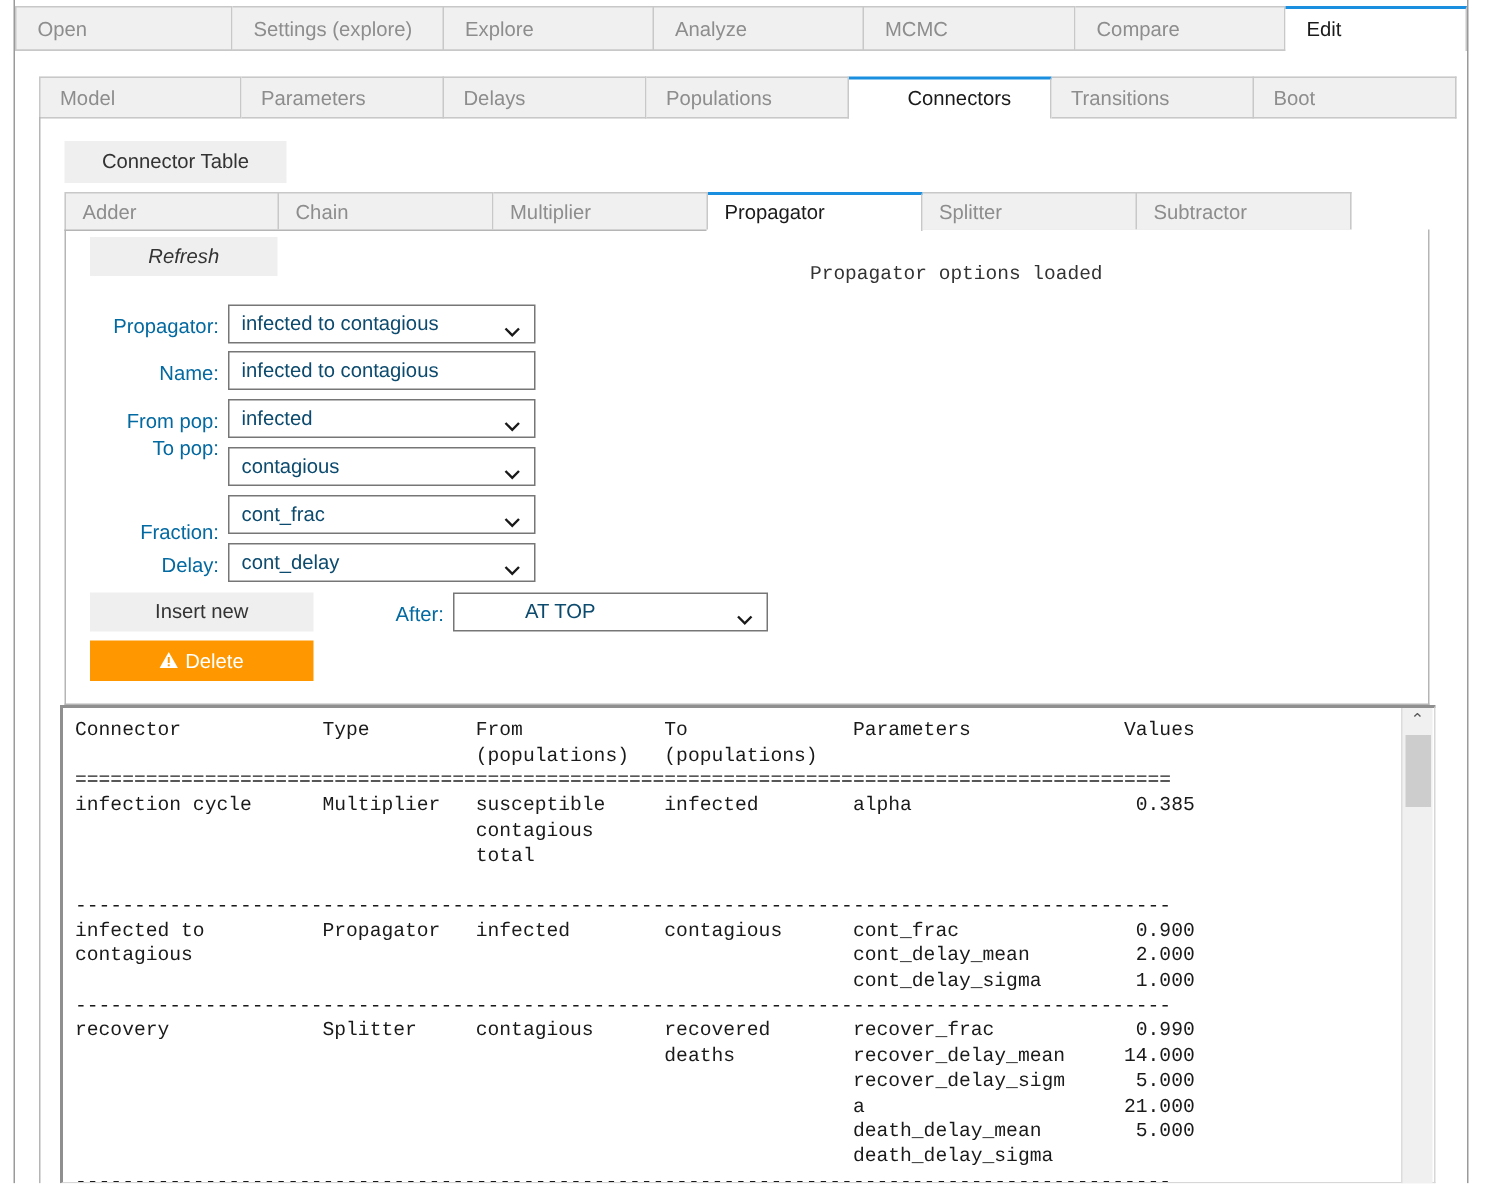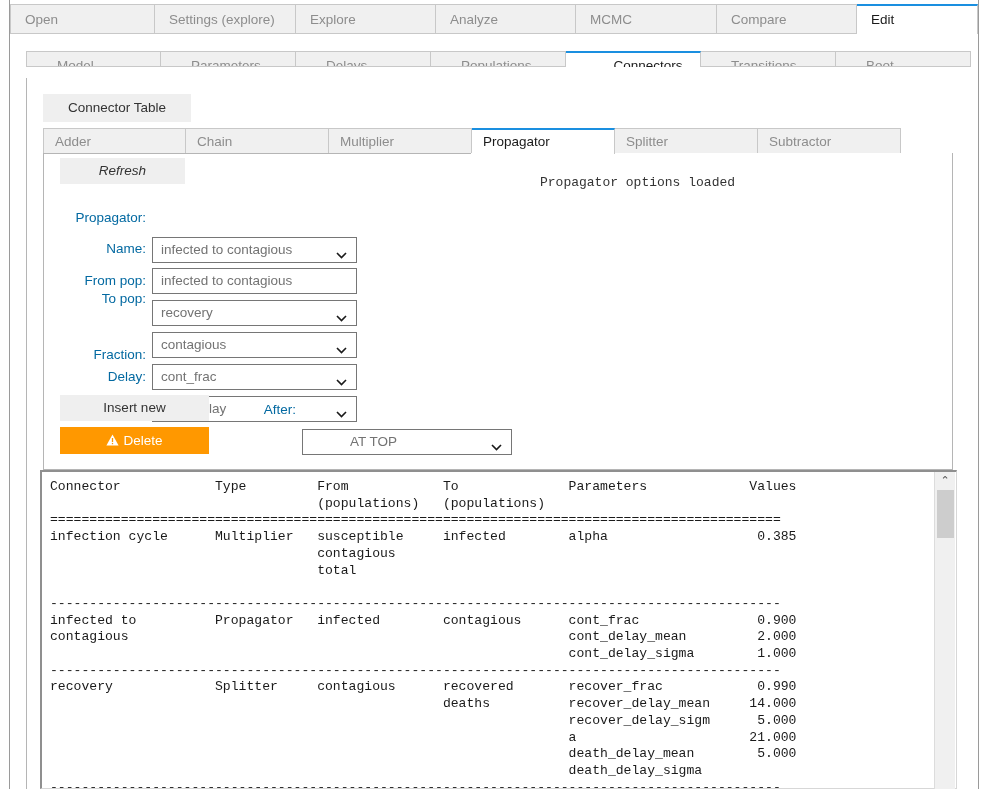--- a/index.html
+++ b/index.html
@@ -93,29 +93,29 @@
   .tabstrip2 {
     position: absolute;
     left: 26px;
     top: 51px;
     width: 945px;
     height: 28px;
   }
   .tabstrip2 .tab {
     position: absolute;
     top: 0;
-    height: 16px;
+    height: 28px;
     box-sizing: border-box;
     background: #f0f0f0;
     border: 1px solid #c8c8c8;
     border-left: none;
     color: #8d8d8d;
     font-size: 13.5px;
     line-height: 27px;
-    padding-left: 30px;
+    padding-left: 13px;
     white-space: nowrap;
     overflow: hidden;
   }
   .tabstrip2 .tab.first { border-left: 1px solid #c8c8c8; }
   .tabstrip2 .tab.active {
     background: #ffffff;
     color: #1a1a1a;
     border-top: 2px solid #1a8fe0;
     border-bottom: none;
     line-height: 26px;
@@ -254,26 +254,25 @@
     white-space: nowrap;
   }
 
   .ctl {
     position: absolute;
     box-sizing: border-box;
     border: 1px solid #767676;
     background: #ffffff;
     height: 26px;
     font-size: 13.5px;
-    color: #737373;
+    color: #0c4a6e;
     line-height: 24px;
     padding-left: 8px;
     white-space: nowrap;
     overflow: hidden;
-    margin-top: 34px;
   }
   .ctl .chev {
     position: absolute;
     right: 9px;
     top: 7px;
     width: 11px;
     height: 11px;
   }
 
   
@@ -382,21 +381,21 @@
   <div class="btn-grey btn-refresh">Refresh</div>
 
   <div id="form-fields">
       <div class="form-label" style="left: 50px; width: 96px; top: 210px;">Propagator:</div>
       <div class="ctl" style="left: 152px; top: 203px; width: 205px;"><span>infected to contagious</span><span class="chev"><svg width="11" height="11" viewBox="0 0 11 11" aria-hidden="true">
             <path d="M1 3 L5.5 7.6 L10 3" stroke="#1a1a1a" stroke-width="1.6" fill="none"></path>
           </svg></span></div>
       <div class="form-label" style="left: 50px; width: 96px; top: 241px;">Name:</div>
       <div class="ctl" style="left: 152px; top: 234px; width: 205px;"><span>infected to contagious</span></div>
       <div class="form-label" style="left: 50px; width: 96px; top: 273px;">From pop:</div>
-      <div class="ctl" style="left: 152px; top: 266px; width: 205px;"><span>recovery</span><span class="chev"><svg width="11" height="11" viewBox="0 0 11 11" aria-hidden="true">
+      <div class="ctl" style="left: 152px; top: 266px; width: 205px;"><span>infected</span><span class="chev"><svg width="11" height="11" viewBox="0 0 11 11" aria-hidden="true">
             <path d="M1 3 L5.5 7.6 L10 3" stroke="#1a1a1a" stroke-width="1.6" fill="none"></path>
           </svg></span></div>
       <div class="form-label" style="left: 50px; width: 96px; top: 291px;">To pop:</div>
       <div class="ctl" style="left: 152px; top: 298px; width: 205px;"><span>contagious</span><span class="chev"><svg width="11" height="11" viewBox="0 0 11 11" aria-hidden="true">
             <path d="M1 3 L5.5 7.6 L10 3" stroke="#1a1a1a" stroke-width="1.6" fill="none"></path>
           </svg></span></div>
       <div class="form-label" style="left: 50px; width: 96px; top: 347px;">Fraction:</div>
       <div class="ctl" style="left: 152px; top: 330px; width: 205px;"><span>cont_frac</span><span class="chev"><svg width="11" height="11" viewBox="0 0 11 11" aria-hidden="true">
             <path d="M1 3 L5.5 7.6 L10 3" stroke="#1a1a1a" stroke-width="1.6" fill="none"></path>
           </svg></span></div>

